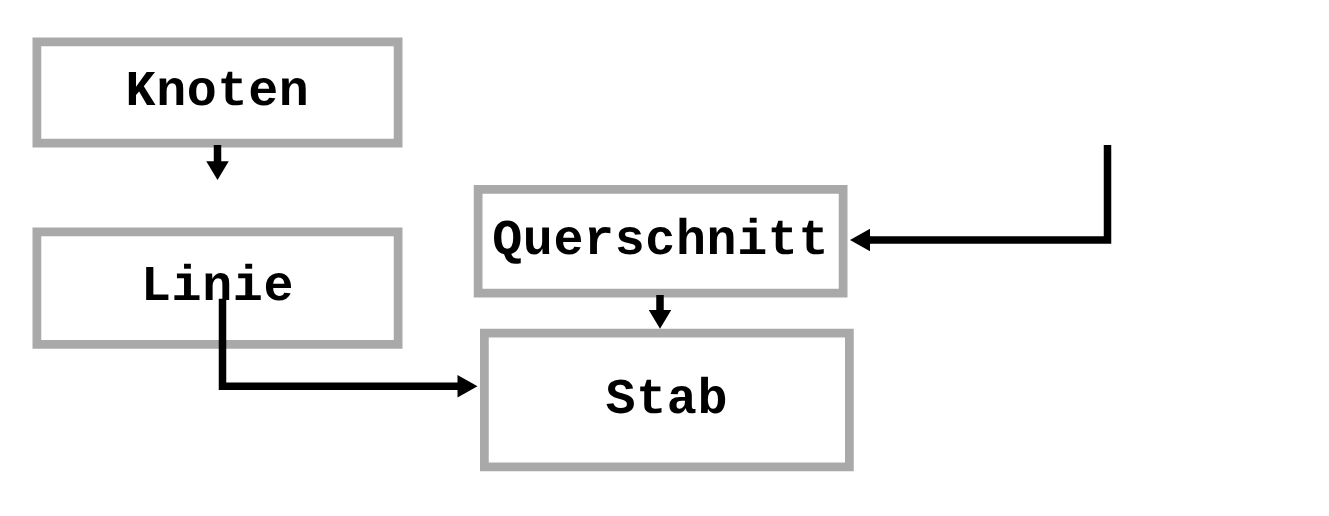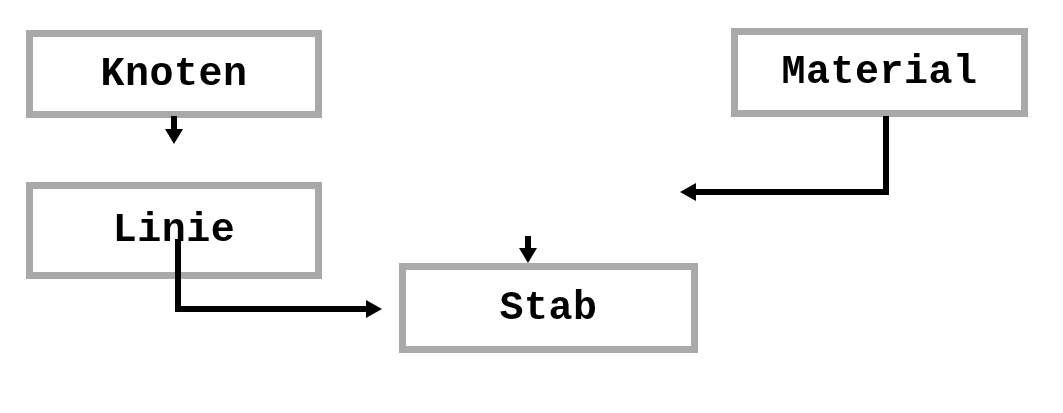--- a/index.html
+++ b/index.html
@@ -25,21 +25,21 @@
     justify-content: center;
     font-weight: bold;
     font-size: 40px;
     letter-spacing: 0.5px;
     color: #000000;
     white-space: nowrap;
   }
   #box-knoten      { left: 26px;  top: 30px;  width: 296px; height: 88px; }
   #box-linie       { left: 26px;  top: 143px; width: 296px; height: 97px; margin-top: 39px; }
   #box-querschnitt { left: 379px; top: 148px; width: 299px; height: 90px; }
-  #box-stab        { left: 399px; top: 263px; width: 299px; height: 90px; }
+  #box-stab        { left: 384px; top: 263px; width: 299px; height: 114px; }
   #box-material    { left: 731px; top: 28px;  width: 297px; height: 89px; }
   #arrow-layer {
     position: absolute;
     left: 0; top: 0;
     width: 1063px;
     height: 413px;
     pointer-events: none;
   }
   .edge {
     stroke: #000000;
@@ -57,28 +57,28 @@
 <div id="canvas">
 
   <div class="node-box" id="box-knoten">
     <span>Knoten</span>
   </div>
 
   <div class="node-box" id="box-linie">
     <span>Linie</span>
   </div>
 
+  <div class="node-box" id="box-querschnitt">
+    <span>Querschnitt</span>
+  </div>
 
   <div class="node-box" id="box-stab">
     <span>Stab</span>
   </div>
 
-  <div class="node-box" id="box-material">
-    <span>Material</span>
-  </div>
 
   <svg id="arrow-layer" viewBox="0 0 1063 413" xmlns="http://www.w3.org/2000/svg">
 
     <g>
       <line class="edge" x1="174" y1="116" x2="174" y2="131"></line>
       <polygon class="edge-head" points="165,129 183,129 174,144"></polygon>
     </g>
 
     <g>
       <polyline class="edge" points="178,239 178,309 368,309"></polyline>

